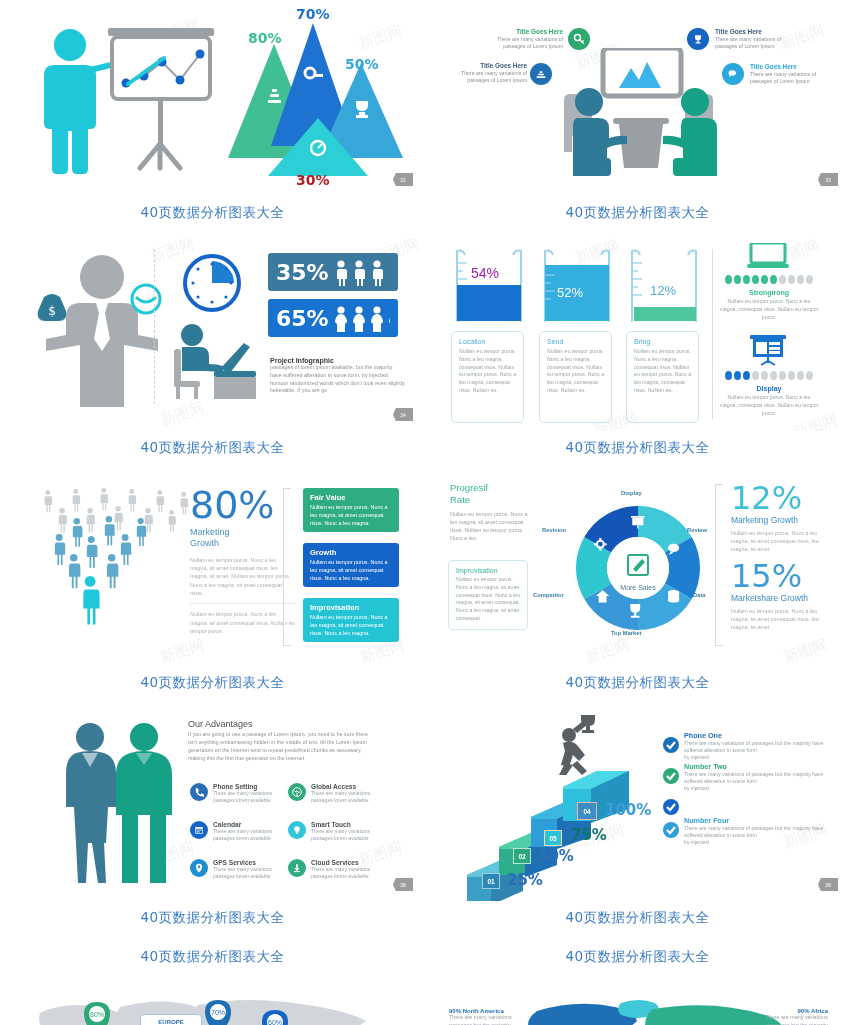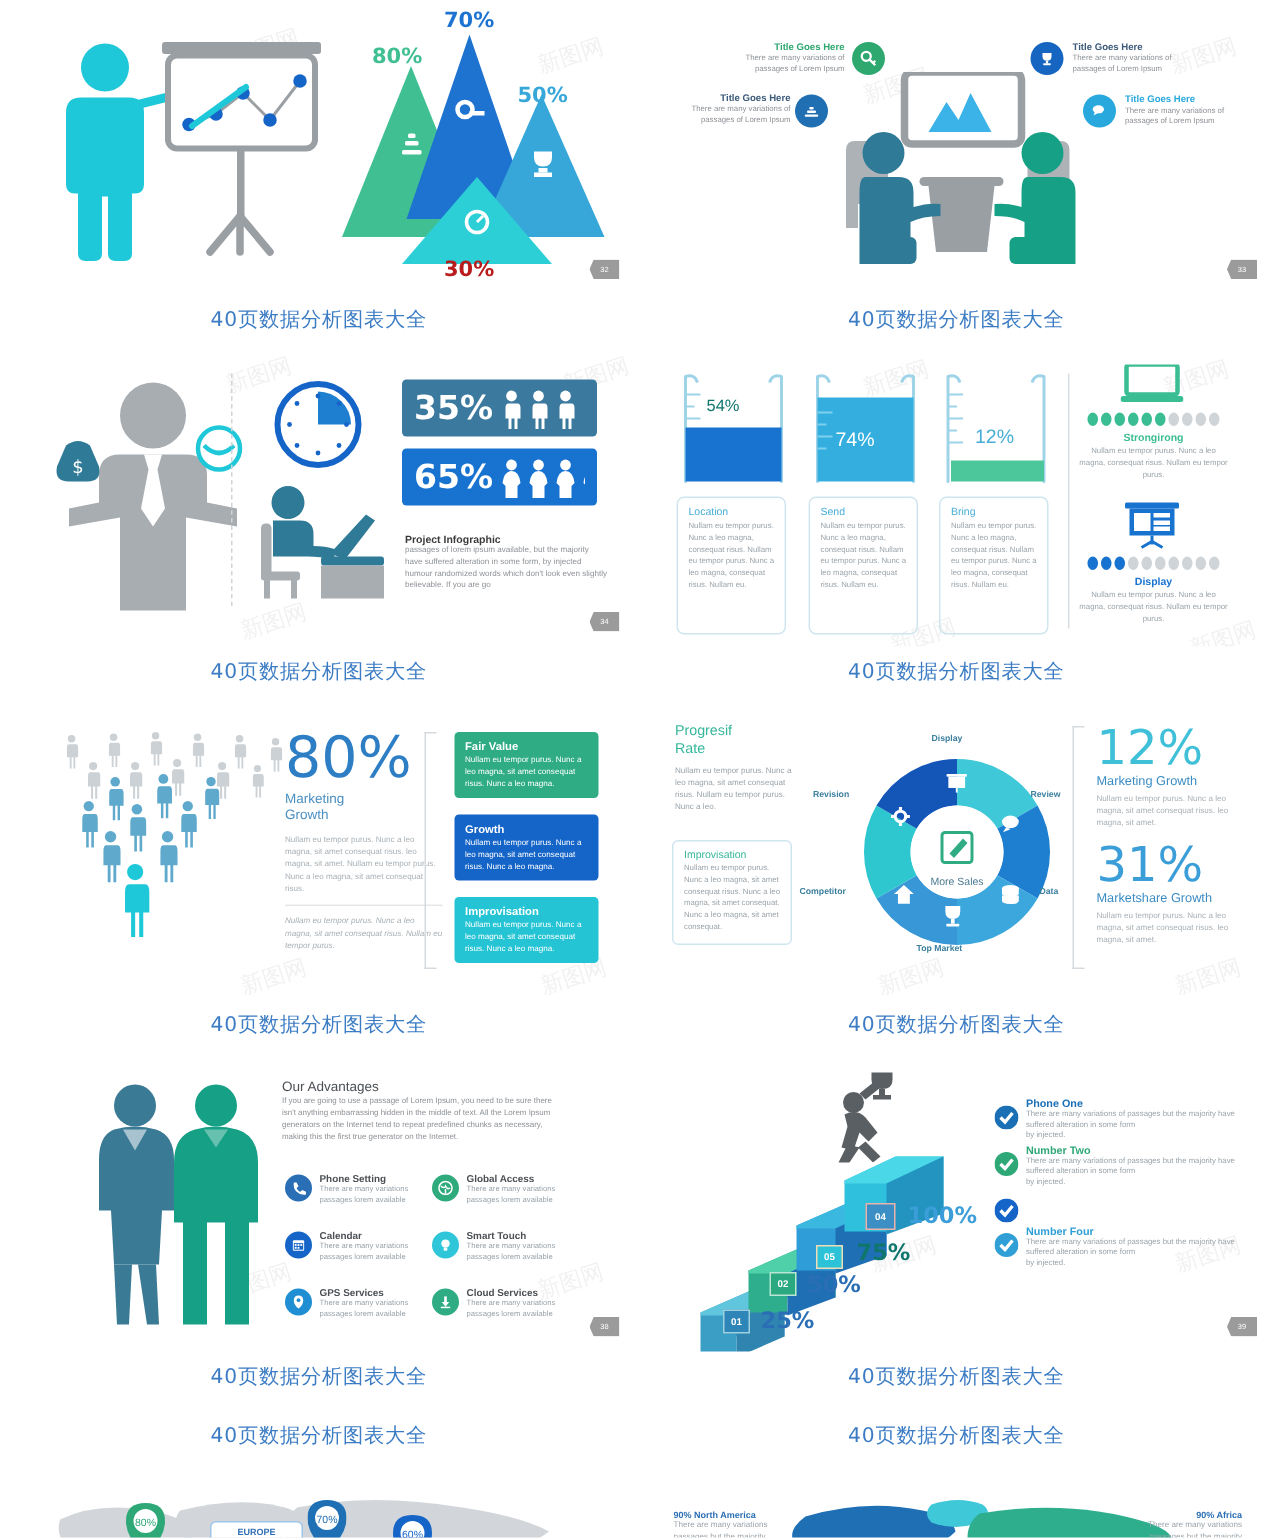--- a/index.html
+++ b/index.html
@@ -345,40 +345,40 @@
           <path d="M4 2 q6 -2 8 4 M68 2 q-6 -2 -8 4" stroke="#9fd4e8" stroke-width="2" fill="none"></path>
           <g stroke="#9fd4e8" stroke-width="1.4">
               <line x1="4" y1="14" x2="14" y2="14"></line>
               <line x1="4" y1="22" x2="10" y2="22"></line>
               <line x1="4" y1="30" x2="14" y2="30"></line>
               <line x1="4" y1="38" x2="10" y2="38"></line>
               <line x1="4" y1="46" x2="14" y2="46"></line>
             </g>
           <rect x="4" y="36" width="64" height="36" fill="#1773cf"></rect>
         </svg>
-        <span style="position:absolute;left:18px;top:16px;font-size:11px;color:#0f766e">54%</span>
+        <span style="position:absolute;left:18px;top:16px;font-size:14px;color:#a21caf">54%</span>
       </div>
       <div class="thermo-card" style="position:absolute;left:26px;top:96px">
         <div class="tc-h">Location</div>
         <div class="tc-b">Nullam eu tempor purus. Nunc a leo magna, consequat risus. Nullam eu tempor purus. Nunc a leo magna, consequat risus. Nullam eu.</div>
       </div>
 
       <div style="position:absolute;left:116px;top:14px;width:72px;height:78px">
         <svg width="72" height="78" style="position:absolute;left:0;top:0">
           <path d="M4 2 v70 M68 2 v70" stroke="#9fd4e8" stroke-width="2" fill="none" stroke-linecap="round"></path>
           <path d="M4 2 q6 -2 8 4 M68 2 q-6 -2 -8 4" stroke="#9fd4e8" stroke-width="2" fill="none"></path>
           <rect x="4" y="16" width="64" height="56" fill="#33aede"></rect>
           <g stroke="#7fd0ee" stroke-width="1.4">
               <line x1="4" y1="26" x2="14" y2="26"></line>
               <line x1="4" y1="34" x2="10" y2="34"></line>
               <line x1="4" y1="42" x2="14" y2="42"></line>
               <line x1="4" y1="50" x2="10" y2="50"></line>
             </g>
         </svg>
-        <span style="position:absolute;left:16px;top:36px;font-size:13px;color:#fff">74%</span>
+        <span style="position:absolute;left:16px;top:36px;font-size:13px;color:#fff">52%</span>
       </div>
       <div class="thermo-card" style="position:absolute;left:114px;top:96px">
         <div class="tc-h">Send</div>
         <div class="tc-b">Nullam eu tempor purus. Nunc a leo magna, consequat risus. Nullam eu tempor purus. Nunc a leo magna, consequat risus. Nullam eu.</div>
       </div>
 
       <div style="position:absolute;left:203px;top:14px;width:72px;height:78px">
         <svg width="72" height="78" style="position:absolute;left:0;top:0">
           <path d="M4 2 v70 M68 2 v70" stroke="#9fd4e8" stroke-width="2" fill="none" stroke-linecap="round"></path>
           <path d="M4 2 q6 -2 8 4 M68 2 q-6 -2 -8 4" stroke="#9fd4e8" stroke-width="2" fill="none"></path>
@@ -646,21 +646,21 @@
       <span class="ring-lbl" style="left:117px;top:57px;color:#3b7f9e">Revision</span>
 
       <div style="position:absolute;left:290px;top:14px;width:8px;height:162px;border-left:1px solid #d5dade;border-top:1px solid #d5dade;border-bottom:1px solid #d5dade"></div>
 
       <div style="position:absolute;left:306px;top:12px;width:100px">
         <div class="big-pct">12%</div>
         <div class="bp-h">Marketing Growth</div>
         <div class="bp-b">Nullam eu tempor purus. Nunc a leo magna, sit amet consequat risus. leo magna, sit amet.</div>
       </div>
       <div style="position:absolute;left:306px;top:90px;width:100px">
-        <div class="big-pct" style="color:#3b9ed8">31%</div>
+        <div class="big-pct" style="color:#3b9ed8">15%</div>
         <div class="bp-h">Marketshare Growth</div>
         <div class="bp-b">Nullam eu tempor purus. Nunc a leo magna, sit amet consequat risus. leo magna, sit amet.</div>
       </div>
     </div>
     <div class="slide-title">40页数据分析图表大全</div>
   </div>
 
   <div class="slide">
     <div class="slide-body">
       <span class="wm" style="left:150px; top:140px;">新图网</span>

